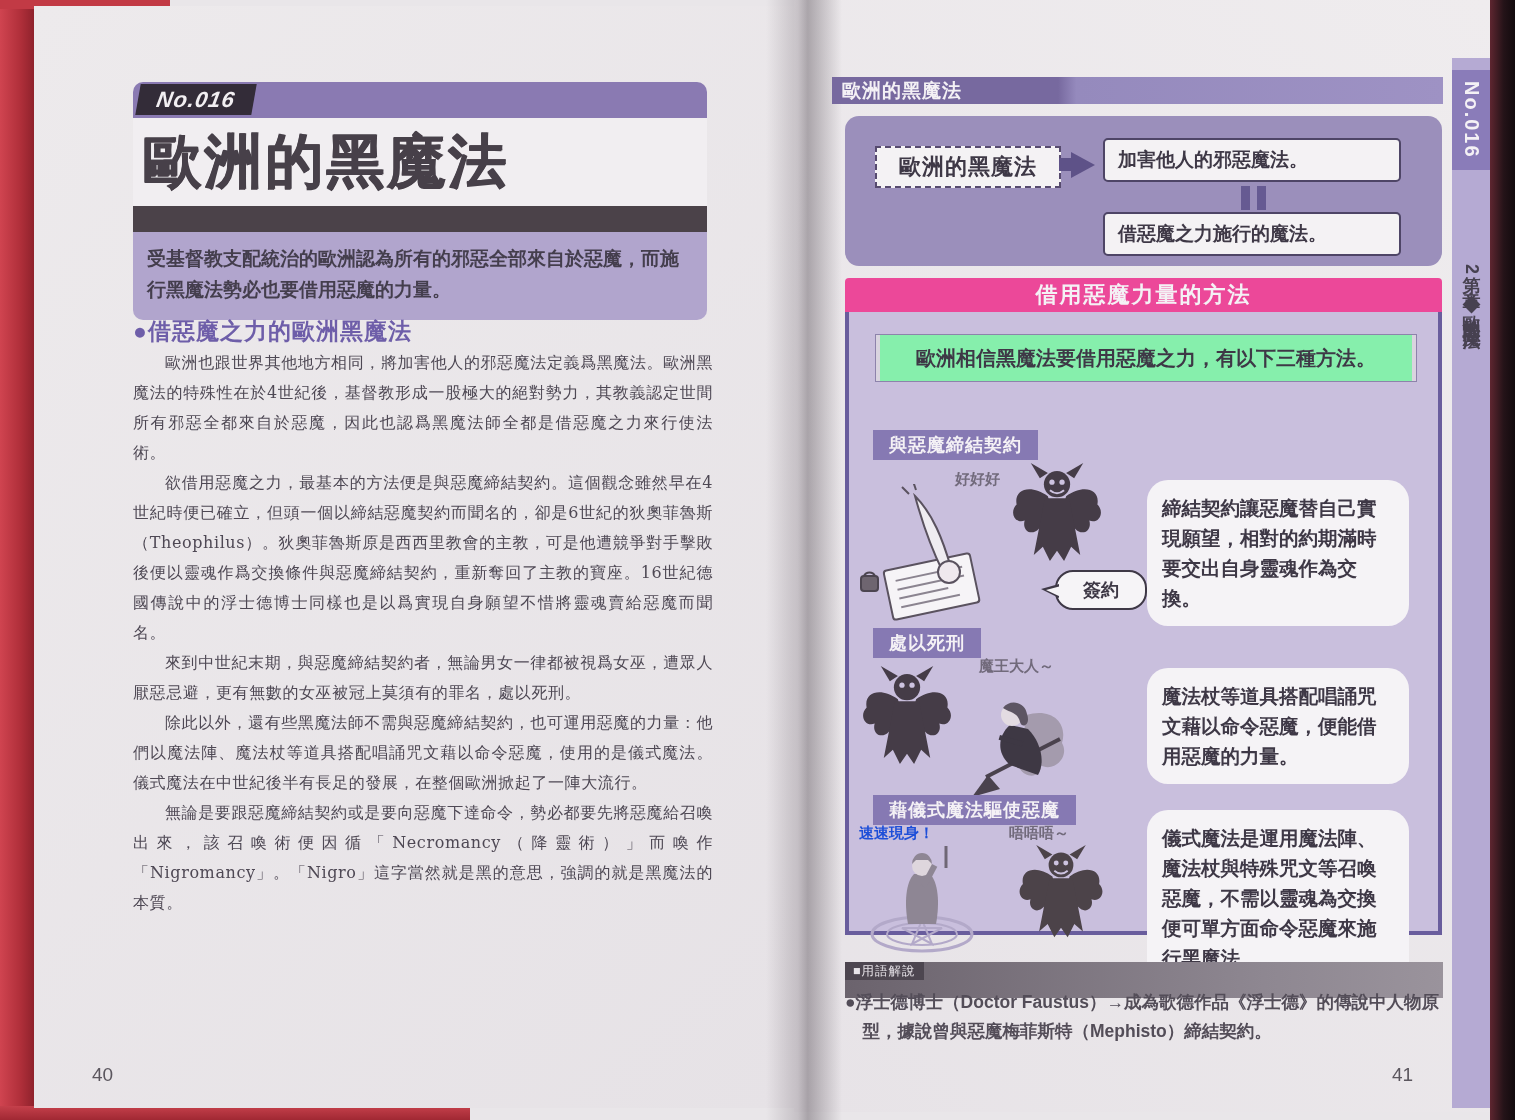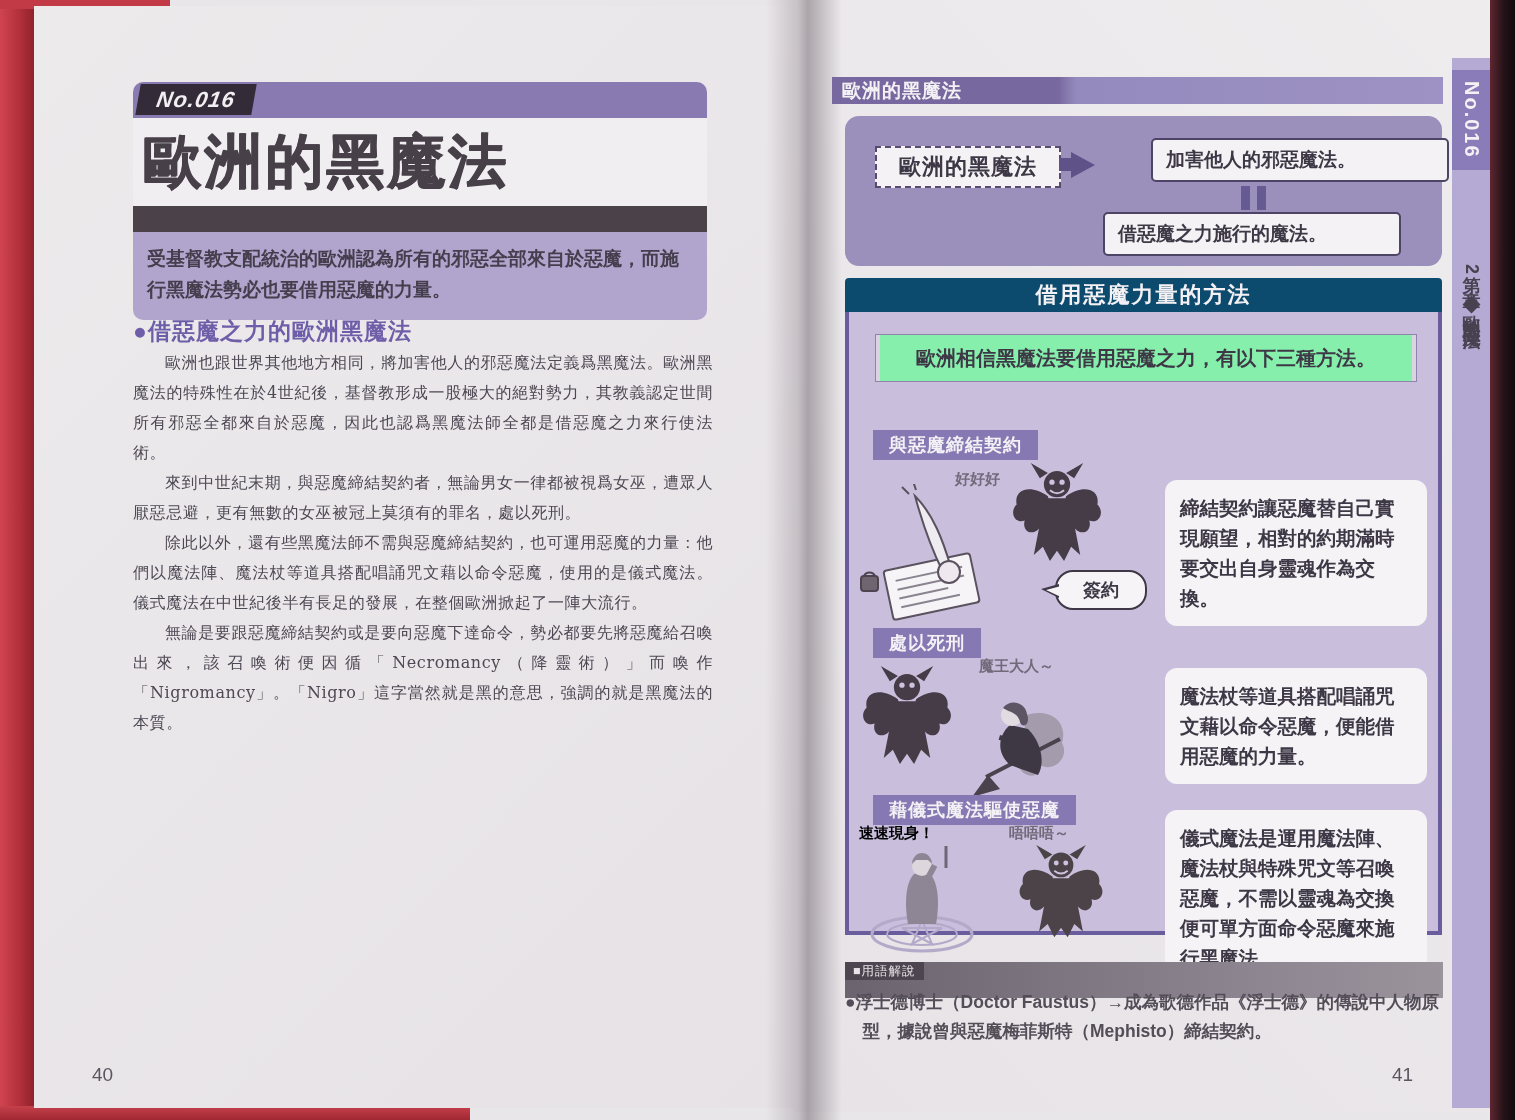--- a/index.html
+++ b/index.html
@@ -57,50 +57,50 @@
     background:#9b8fbb;border-radius:14px;}
   .subject-box{position:absolute;left:30px;top:30px;width:182px;height:38px;background:#f4f2f4;
     border:2px dashed #564a6e;display:flex;align-items:center;justify-content:center;
     font-size:22px;font-weight:900;color:#3e3846;letter-spacing:1px;}
   .arrow-right{position:absolute;left:226px;top:36px;width:0;height:0;
     border-left:24px solid #5e5288;border-top:13px solid transparent;border-bottom:13px solid transparent;}
   .arrow-stem{position:absolute;left:214px;top:42px;width:14px;height:13px;background:#5e5288;}
   .def-box{position:absolute;left:258px;width:298px;height:44px;background:#f4f2f4;
     border:2px solid #4e4566;border-radius:5px;display:flex;align-items:center;
     padding-left:13px;box-sizing:border-box;font-size:19px;font-weight:bold;color:#3e3846;}
-  .def-1{top:22px;margin-left:48px;}
+  .def-1{top:22px;}
   .def-2{top:96px;}
   .equals-icon{position:absolute;left:396px;top:70px;display:flex;gap:7px;}
   .equals-icon div{width:9px;height:24px;background:#665a92;}
 
   
   .main-panel{position:absolute;left:845px;top:278px;width:597px;height:657px;box-sizing:border-box;}
-  .mp-title{height:34px;background:#0c4a6e;border-radius:4px 4px 0 0;display:flex;
+  .mp-title{height:34px;background:#ec4899;border-radius:4px 4px 0 0;display:flex;
     align-items:center;justify-content:center;color:#f4f1f5;font-size:22px;font-weight:bold;letter-spacing:2px;}
   .mp-body{position:absolute;top:34px;left:0;right:0;bottom:0;background:#c9bfdd;
     border:4px solid #695d9d;border-top:none;box-sizing:border-box;}
   .scroll-banner{position:absolute;left:26px;top:22px;width:540px;height:46px;background:#86efac;
     border:1px solid #8d83ab;box-shadow:inset 4px 0 0 #d9d4df,inset -4px 0 0 #d9d4df;
     display:flex;align-items:center;justify-content:center;font-size:20px;font-weight:bold;color:#3e3846;}
   .method-badge{position:absolute;left:24px;height:30px;background:#8679b3;color:#f4f1f5;
     font-size:18px;font-weight:bold;display:flex;align-items:center;padding:0 16px;letter-spacing:1px;}
   .badge-1{top:118px;}
   .badge-2{top:316px;}
   .badge-3{top:483px;}
-  .desc-box{position:absolute;left:316px;width:262px;background:#f5f3f6;border-radius:12px;
+  .desc-box{position:absolute;left:298px;width:262px;background:#f5f3f6;border-radius:21px;
     padding:13px 15px;box-sizing:border-box;font-size:19.5px;font-weight:bold;line-height:30px;color:#3e3846;}
   .desc-1{top:168px;}
   .desc-2{top:356px;}
   .desc-3{top:498px;}
   .illus{position:absolute;left:10px;width:296px;}
   .illus-1{top:150px;height:165px;}
   .illus-2{top:345px;height:140px;}
   .illus-3{top:510px;height:135px;}
   .speech{position:absolute;font-size:15px;font-weight:bold;color:#716a7b;white-space:nowrap;}
-  .speech.faint{color:#000000;}
+  .speech.faint{color:#1d4ed8;}
   .bubble{position:absolute;background:#f6f4f7;border:2px solid #3e3846;border-radius:18px;
     font-size:18px;font-weight:bold;color:#3e3846;display:flex;align-items:center;justify-content:center;}
   .bubble::before{content:"";position:absolute;left:-16px;top:12px;width:0;height:0;
     border-right:18px solid #3e3846;border-top:5px solid transparent;border-bottom:9px solid transparent;}
   .bubble::after{content:"";position:absolute;left:-11px;top:14px;width:0;height:0;
     border-right:15px solid #f6f4f7;border-top:4px solid transparent;border-bottom:7px solid transparent;}
 
   
   .footnote-bar{position:absolute;left:845px;top:962px;width:598px;height:36px;
     background:linear-gradient(90deg,#6b636d,#8e8791 70%,#9a939c);}
@@ -139,20 +139,21 @@
     </div>
     <div class="hc-title">歐洲的黑魔法</div>
     <div class="hc-bar"></div>
     <div class="hc-summary">受基督教支配統治的歐洲認為所有的邪惡全部來自於惡魔，而施行黑魔法勢必也要借用惡魔的力量。</div>
   </div>
 
   <div class="section-heading">●借惡魔之力的歐洲黑魔法</div>
 
   <div class="body-text">
     <p>歐洲也跟世界其他地方相同，將加害他人的邪惡魔法定義爲黑魔法。歐洲黑魔法的特殊性在於4世紀後，基督教形成一股極大的絕對勢力，其教義認定世間所有邪惡全都來自於惡魔，因此也認爲黑魔法師全都是借惡魔之力來行使法術。</p>
+    <p>欲借用惡魔之力，最基本的方法便是與惡魔締結契約。這個觀念雖然早在4世紀時便已確立，但頭一個以締結惡魔契約而聞名的，卻是6世紀的狄奧菲魯斯（Theophilus）。狄奧菲魯斯原是西西里教會的主教，可是他遭競爭對手擊敗後便以靈魂作爲交換條件與惡魔締結契約，重新奪回了主教的寶座。16世紀德國傳說中的浮士德博士同樣也是以爲實現自身願望不惜將靈魂賣給惡魔而聞名。</p>
     <p>來到中世紀末期，與惡魔締結契約者，無論男女一律都被視爲女巫，遭眾人厭惡忌避，更有無數的女巫被冠上莫須有的罪名，處以死刑。</p>
     <p>除此以外，還有些黑魔法師不需與惡魔締結契約，也可運用惡魔的力量：他們以魔法陣、魔法杖等道具搭配唱誦咒文藉以命令惡魔，使用的是儀式魔法。儀式魔法在中世紀後半有長足的發展，在整個歐洲掀起了一陣大流行。</p>
     <p>無論是要跟惡魔締結契約或是要向惡魔下達命令，勢必都要先將惡魔給召喚出來，該召喚術便因循「Necromancy（降靈術）」而喚作「Nigromancy」。「Nigro」這字當然就是黑的意思，強調的就是黑魔法的本質。</p>
   </div>
 
   <div class="page-num pn-left">40</div>
 
   <div class="r-header-bar">歐洲的黑魔法</div>
 
   <div class="diagram-card">

